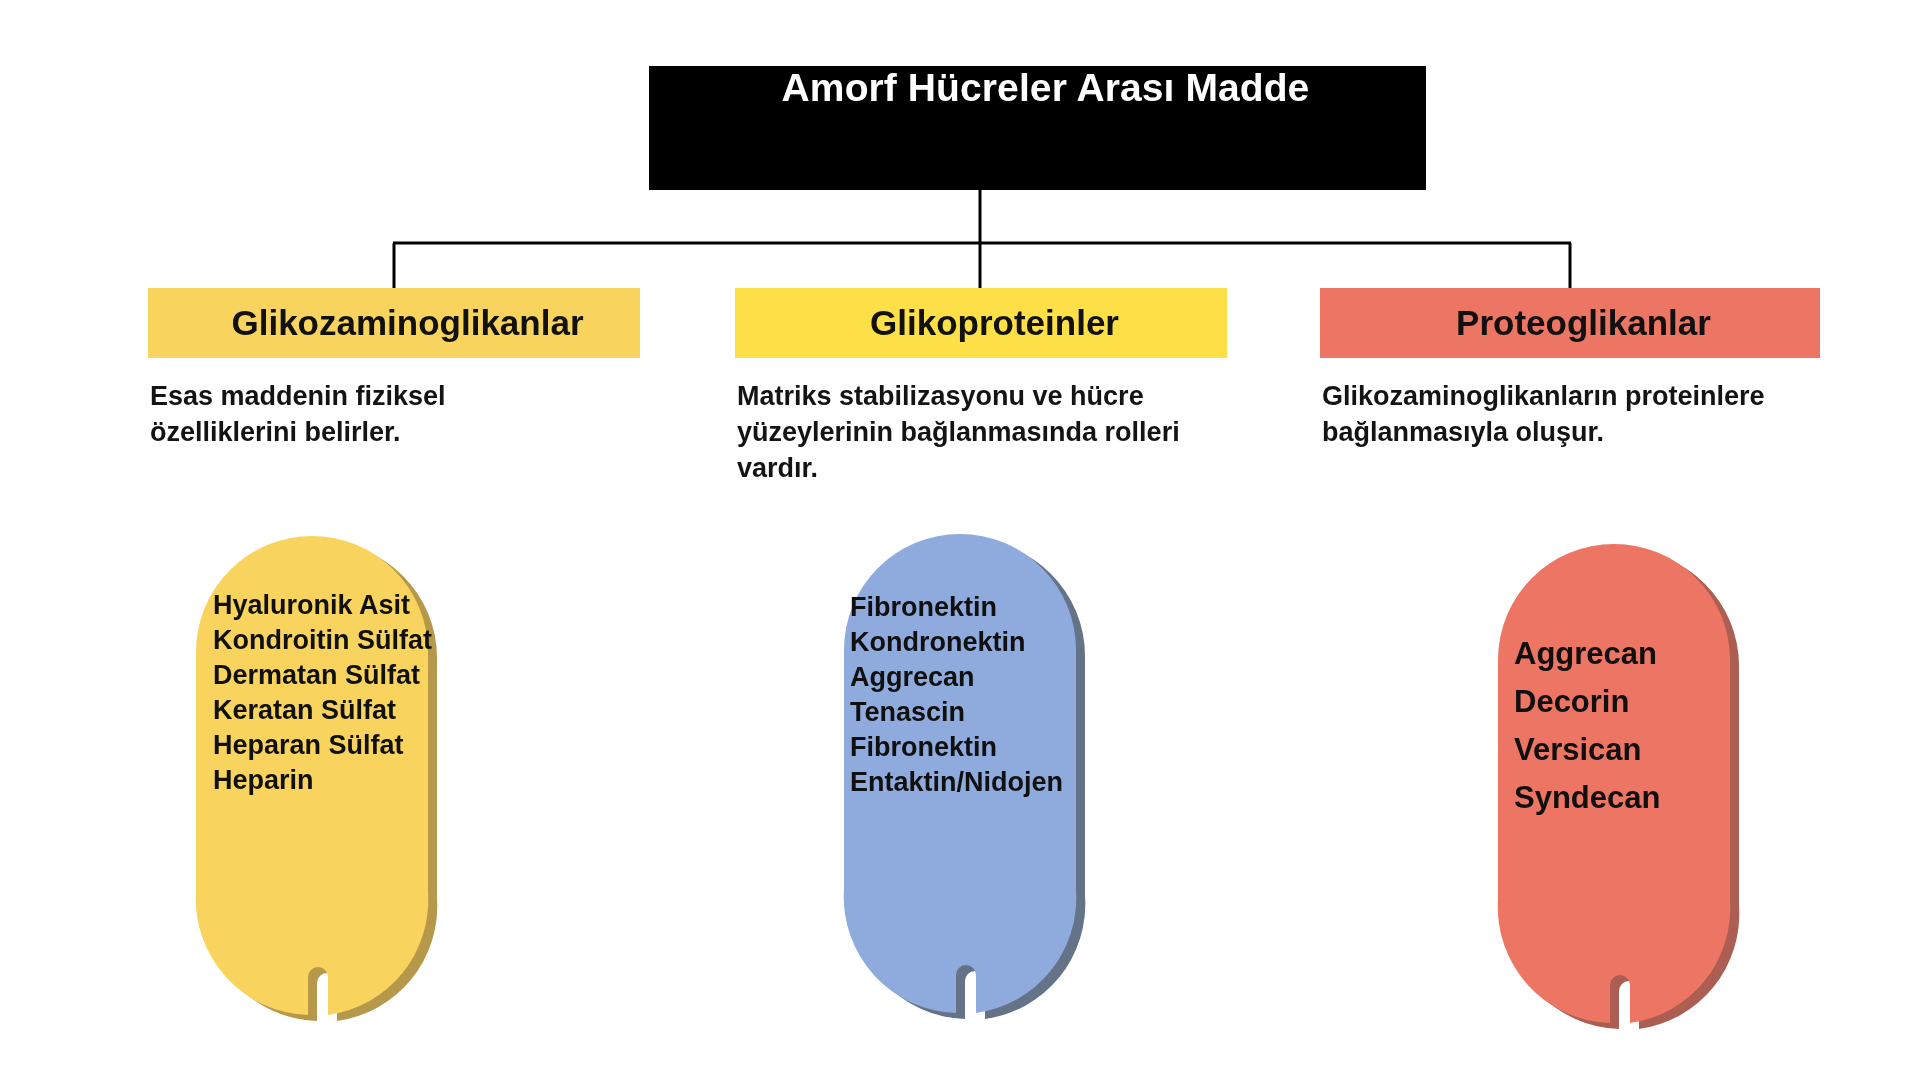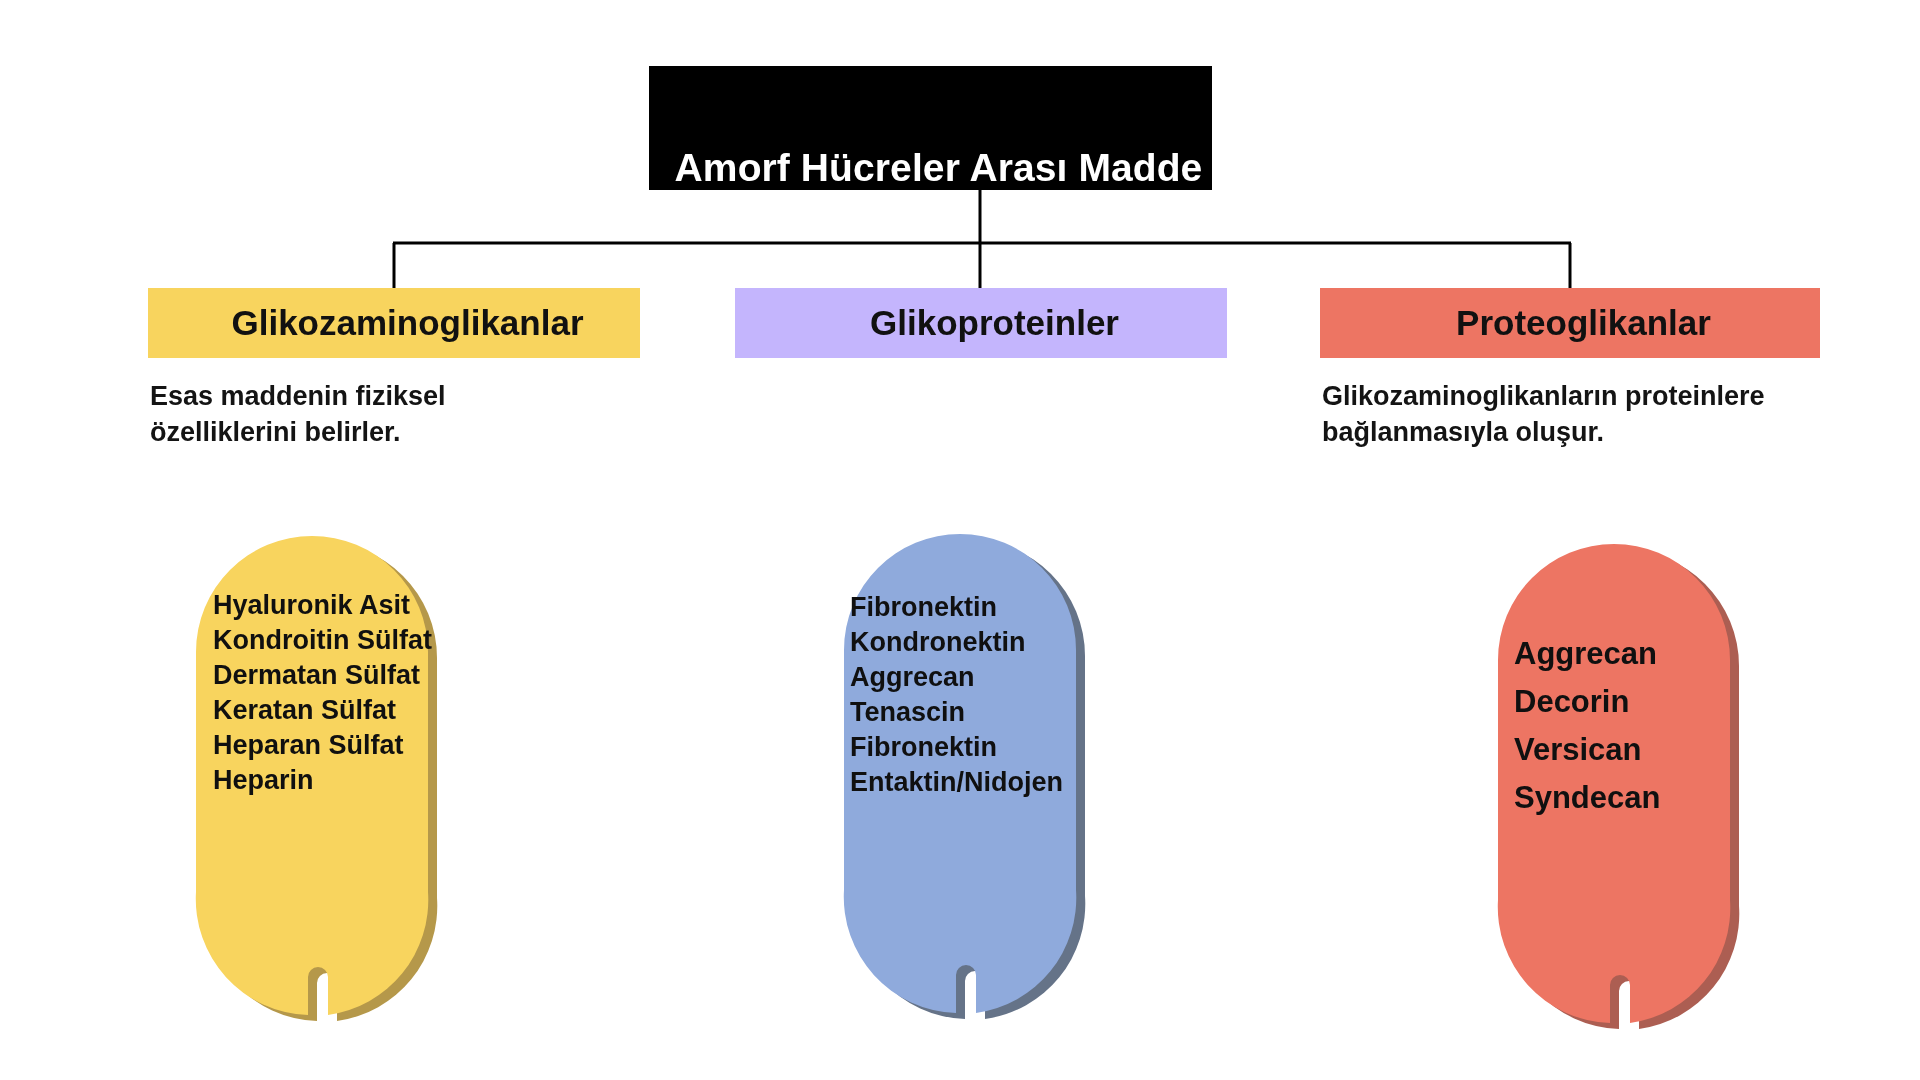--- a/index.html
+++ b/index.html
@@ -15,25 +15,25 @@
     width: 1920px;
     height: 1080px;
     background: #ffffff;
   }
 
   
   .root-box {
     position: absolute;
     left: 649px;
     top: 66px;
-    width: 563px;
+    width: 777px;
     height: 124px;
     background: #000000;
     display: flex;
-    align-items: flex-end;
+    align-items: flex-start;
     justify-content: center;
     padding-left: 16px;
   }
   .root-box .root-label {
     color: #ffffff;
     font-size: 39px;
     font-weight: bold;
     letter-spacing: 0.1px;
     white-space: nowrap;
   }
@@ -54,21 +54,21 @@
     justify-content: center;
   }
   .cat-header .cat-label {
     font-size: 35px;
     font-weight: bold;
     color: #111111;
     white-space: nowrap;
     margin-left: 27px;
   }
   .col-yellow .cat-header { background: #F8D45E; }
-  .col-blue   .cat-header { background: #c4b5fd; justify-content: center; }
+  .col-blue   .cat-header { background: #fde047; justify-content: center; }
   .col-red    .cat-header { background: #ED7563; }
 
   .cat-desc {
     margin-top: 21px;
     font-size: 27px;
     font-weight: bold;
     line-height: 1.33;
     color: #141414;
     padding-left: 2px;
   }
@@ -146,20 +146,21 @@
       <span class="item">Keratan Sülfat</span>
       <span class="item">Heparan Sülfat</span>
       <span class="item">Heparin</span>
     </div>
   </div>
 
   <div class="column col-blue">
     <div class="cat-header">
       <span class="cat-label">Glikoproteinler</span>
     </div>
+    <div class="cat-desc">Matriks stabilizasyonu ve hücre yüzeylerinin bağlanmasında rolleri vardır.</div>
   </div>
 
   <div class="capsule-wrap wrap-blue">
     <svg class="capsule-svg" width="280" height="500" viewBox="0 0 280 500" xmlns="http://www.w3.org/2000/svg">
       <path d="M 14 130 A 116 116 0 0 1 246 130 L 246 370 A 116 116 0 0 1 146 493
                L 146 455 A 10 10 0 0 0 126 455 L 126 493
                A 116 116 0 0 1 14 370 Z" transform="translate(9,6)" fill="#4A5A73" opacity="0.85"></path>
       <path d="M 14 130 A 116 116 0 0 1 246 130 L 246 370 A 116 116 0 0 1 146 493
                L 146 455 A 10 10 0 0 0 126 455 L 126 493
                A 116 116 0 0 1 14 370 Z" fill="#8FAADC"></path>

